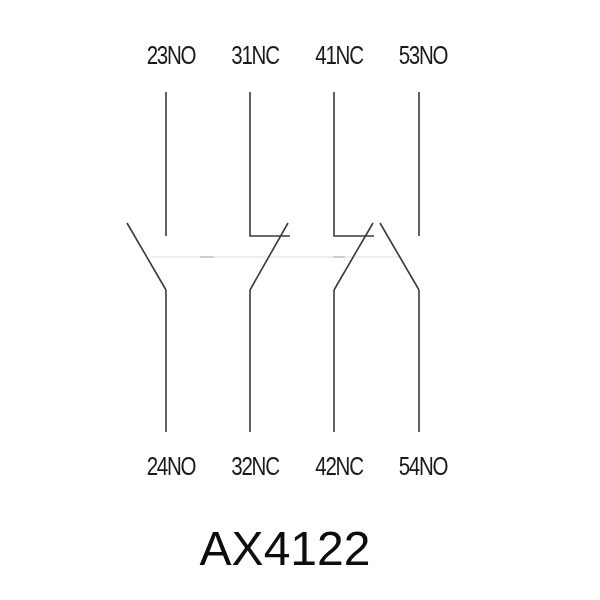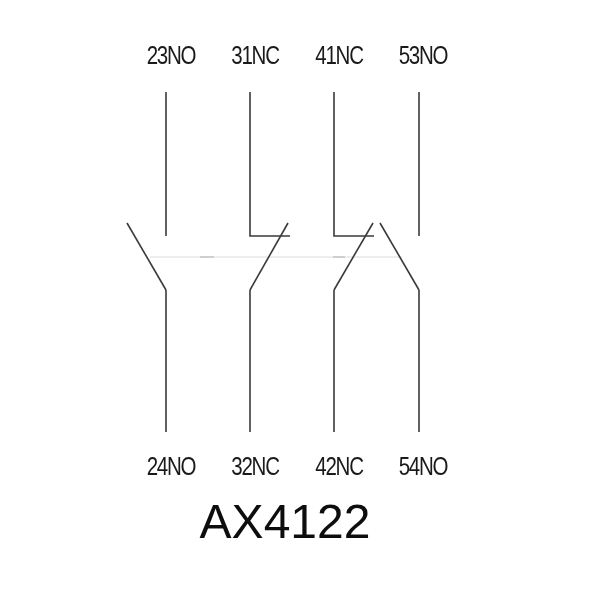--- a/index.html
+++ b/index.html
@@ -30,21 +30,21 @@
       transform: scaleX(0.82);
       transform-origin: center;
       width: 80px;
       text-align: center;
       line-height: 1;
     }
     .title {
       position: absolute;
       left: 150px;
       width: 270px;
-      top: 498px;
+      top: 525px;
       text-align: center;
       font-family: "Liberation Sans", sans-serif;
       font-size: 48px;
       color: #0d0d0d;
       line-height: 1;
     }
   </style>
 </head>
 <body>
 

